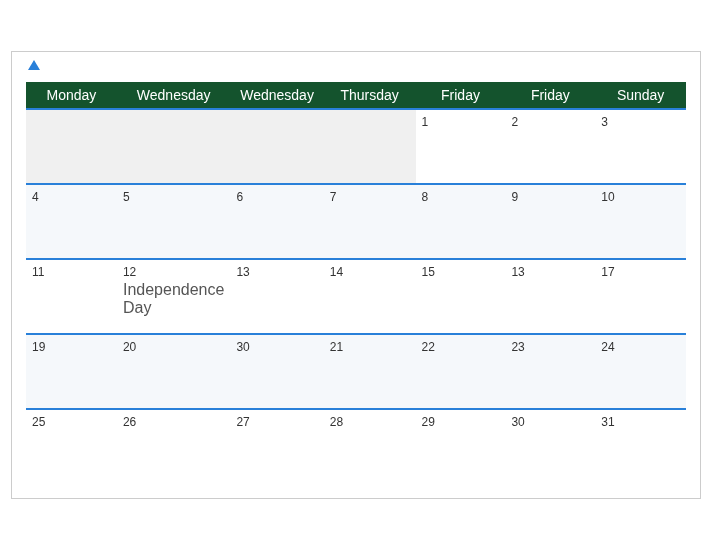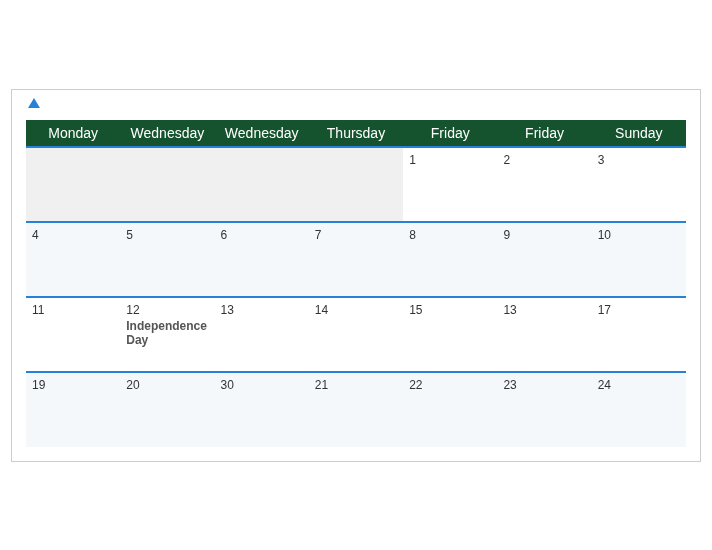--- a/index.html
+++ b/index.html
@@ -101,24 +101,23 @@
     .calendar-grid tbody tr:nth-child(odd) td:not(.empty) {
       background: #ffffff;
     }
     .day-number {
       font-size: 12px;
       color: #333;
       display: block;
       margin-bottom: 2px;
     }
     .day-event {
-      font-size: 12px;
+      font-size: 16px;
       color: #555;
       display: block;
-      font-weight: bold;
     }
   </style>
 </head>
 <body>
 
 <div class="calendar-container">
   <div class="calendar-header">
     <div class="logo">
       <div class="logo-line">
         <span class="logo-general"></span>
@@ -221,15 +220,38 @@
           <td>
             <span class="day-number">22</span>
           </td>
           <td>
             <span class="day-number">23</span>
           </td>
           <td>
             <span class="day-number">24</span>
           </td>
         </tr>
+        <tr>
+          <td>
+            <span class="day-number">25</span>
+          </td>
+          <td>
+            <span class="day-number">26</span>
+          </td>
+          <td>
+            <span class="day-number">27</span>
+          </td>
+          <td>
+            <span class="day-number">28</span>
+          </td>
+          <td>
+            <span class="day-number">29</span>
+          </td>
+          <td>
+            <span class="day-number">30</span>
+          </td>
+          <td>
+            <span class="day-number">31</span>
+          </td>
+        </tr>
       </tbody>
   </table>
 </div>
 
 </body></html>

